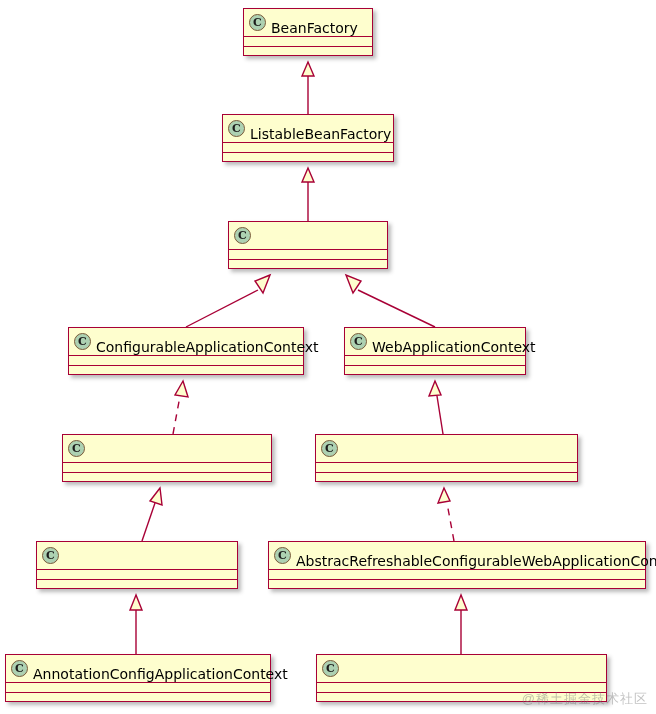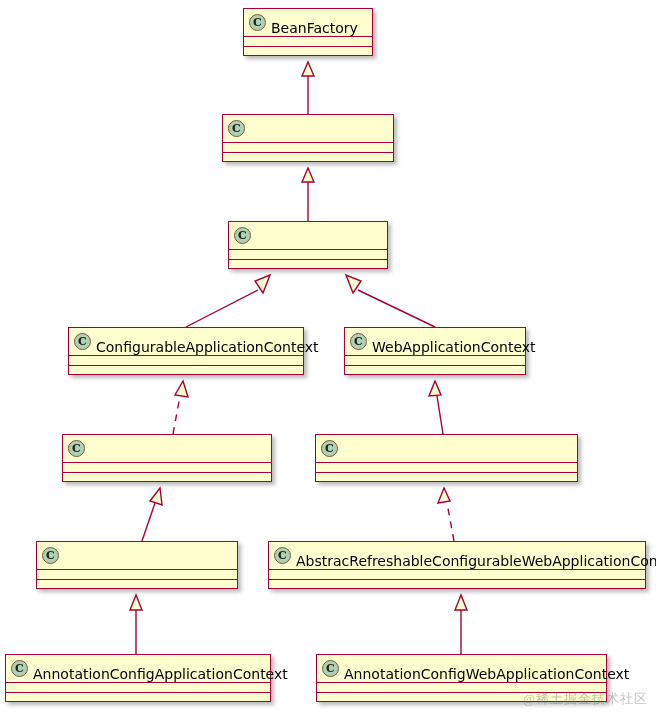--- a/index.html
+++ b/index.html
@@ -76,21 +76,21 @@
   .uml-compartment.thin {
     height: 8px;
   }
   #watermark {
     position: absolute;
     right: 8px;
     bottom: 6px;
     z-index: 3;
     font-size: 13px;
     color: rgba(120, 120, 120, 0.45);
-    font-family: Liberation Serif, serif;
+    font-family: Liberation Sans, sans-serif;
     white-space: nowrap;
     letter-spacing: 1px;
   }
 </style>
 </head>
 <body>
 
 <div id="diagram-canvas">
 
   <svg id="edge-layer" viewBox="0 0 656 714" xmlns="http://www.w3.org/2000/svg">
@@ -151,20 +151,21 @@
       <span class="uml-icon">C</span>
       <span class="uml-name">BeanFactory</span>
     </div>
     <div class="uml-compartment"></div>
     <div class="uml-compartment thin"></div>
   </div>
 
   <div class="uml-class" style="left:222px; top:114px; width:172px;">
     <div class="uml-header">
       <span class="uml-icon">C</span>
+      <span class="uml-name">ListableBeanFactory</span>
     </div>
     <div class="uml-compartment"></div>
     <div class="uml-compartment thin"></div>
   </div>
 
   <div class="uml-class" style="left:228px; top:221px; width:160px;">
     <div class="uml-header">
       <span class="uml-icon">C</span>
     </div>
     <div class="uml-compartment"></div>
@@ -227,21 +228,20 @@
       <span class="uml-icon">C</span>
       <span class="uml-name">AnnotationConfigApplicationContext</span>
     </div>
     <div class="uml-compartment"></div>
     <div class="uml-compartment thin"></div>
   </div>
 
   <div class="uml-class" style="left:316px; top:654px; width:291px;">
     <div class="uml-header">
       <span class="uml-icon">C</span>
-      <span class="uml-name">AnnotationConfigWebApplicationContext</span>
     </div>
     <div class="uml-compartment"></div>
     <div class="uml-compartment thin"></div>
   </div>
 
   <div id="watermark">@稀土掘金技术社区</div>
 
 </div>
 
 </body></html>

